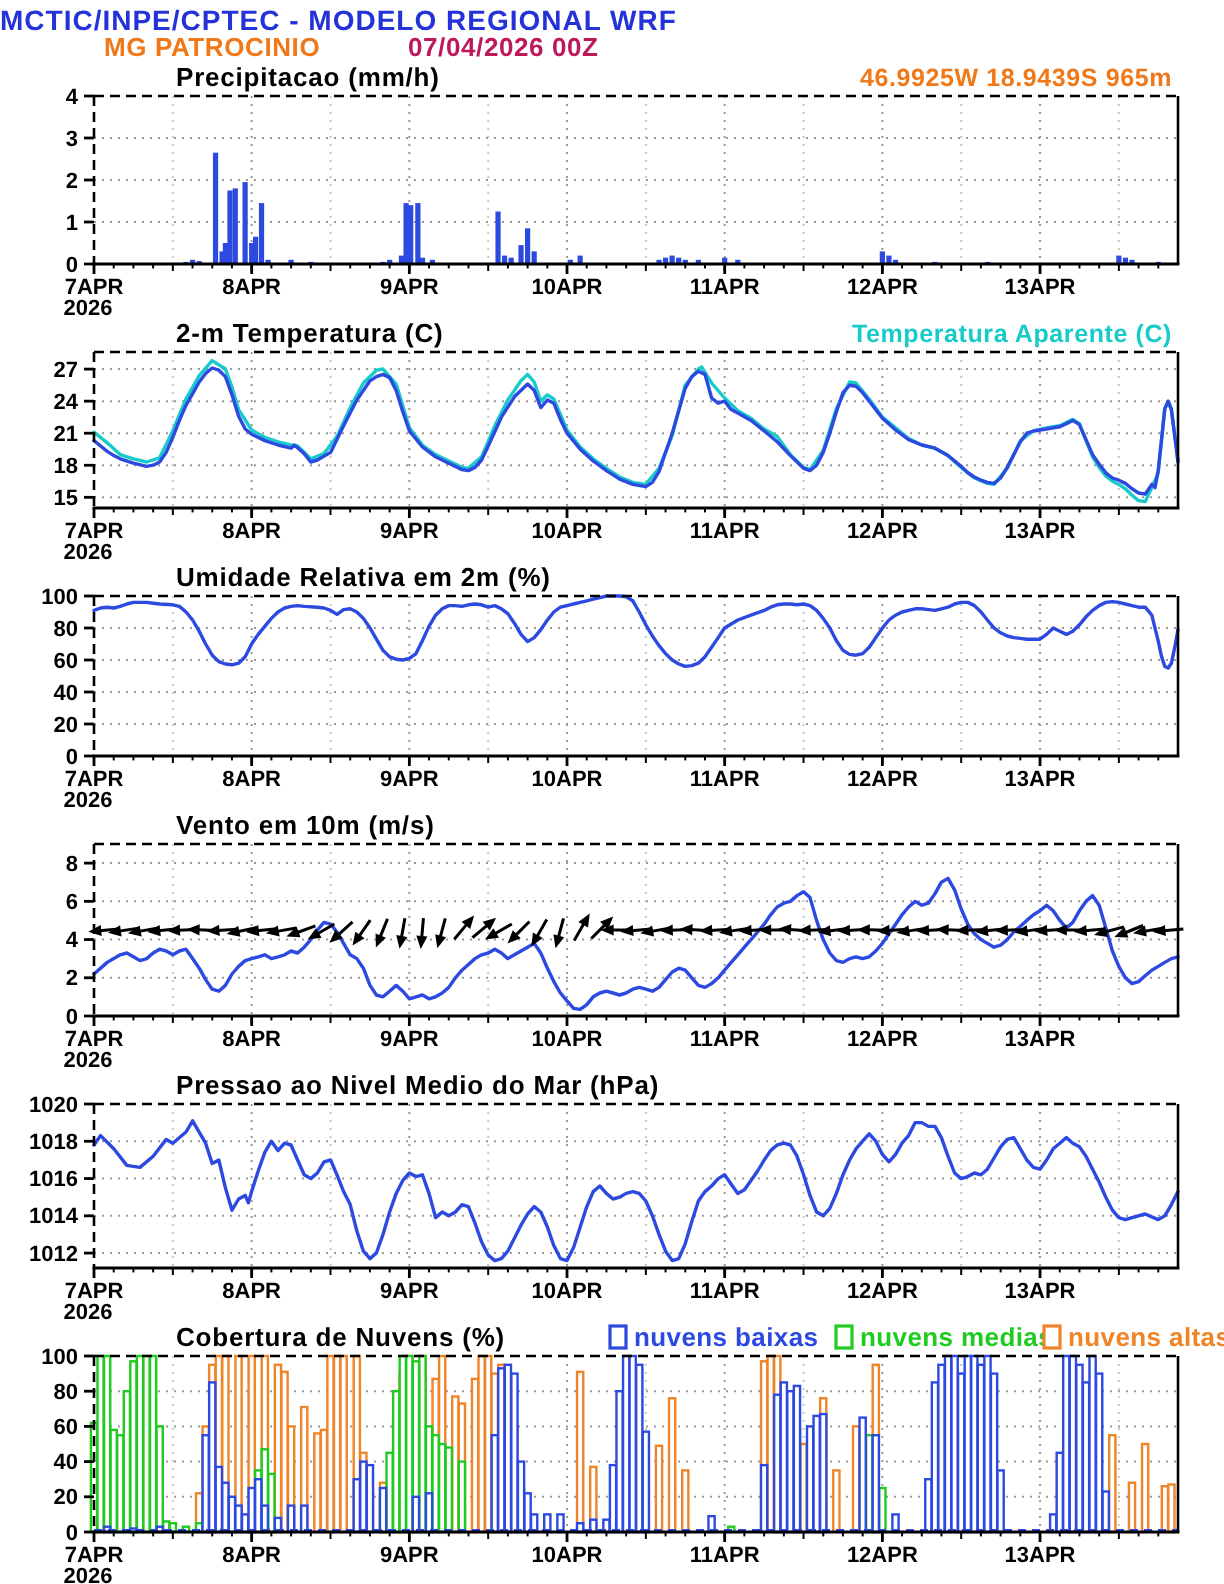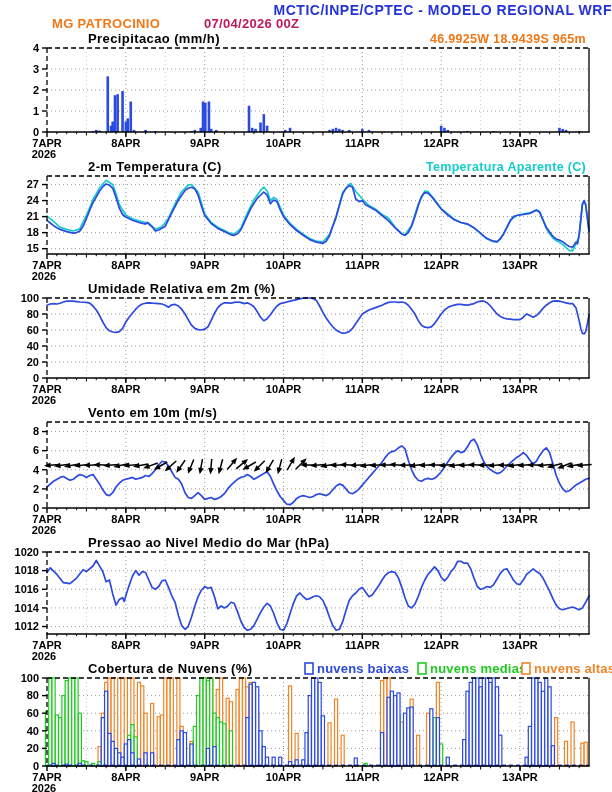--- a/index.html
+++ b/index.html
@@ -1,19 +1,19 @@
 <!DOCTYPE html>
 <html><head>
 <meta charset="utf-8">
 <style>
   html,body{margin:0;padding:0;background:#fff;}
   body{width:612px;height:792px;overflow:hidden;font-family:"Liberation Sans",sans-serif;}
   .page{width:612px;height:792px;position:relative;background:#fff;}
   .hdr{position:relative;height:30px;}
-  .hdr-line1{position:absolute;left:0;top:2px;width:612px;text-align:right;
+  .hdr-line1{position:absolute;left:0;top:2px;width:612px;text-align:left;
     font-size:14px;font-weight:bold;letter-spacing:0.5px;color:#2433d9;white-space:pre;}
   .hdr-line2{position:absolute;top:16px;left:0;width:612px;height:14px;}
   .station{position:absolute;left:36px;font-size:13px;font-weight:bold;color:#f07818;letter-spacing:0.3px;padding-left:16px;}
   .runtime{position:absolute;left:204px;font-size:13px;font-weight:bold;color:#be185d;letter-spacing:0.3px;}
   #charts svg{display:block;}
 </style>
 </head>
 <body>
 
 <div class="page">

